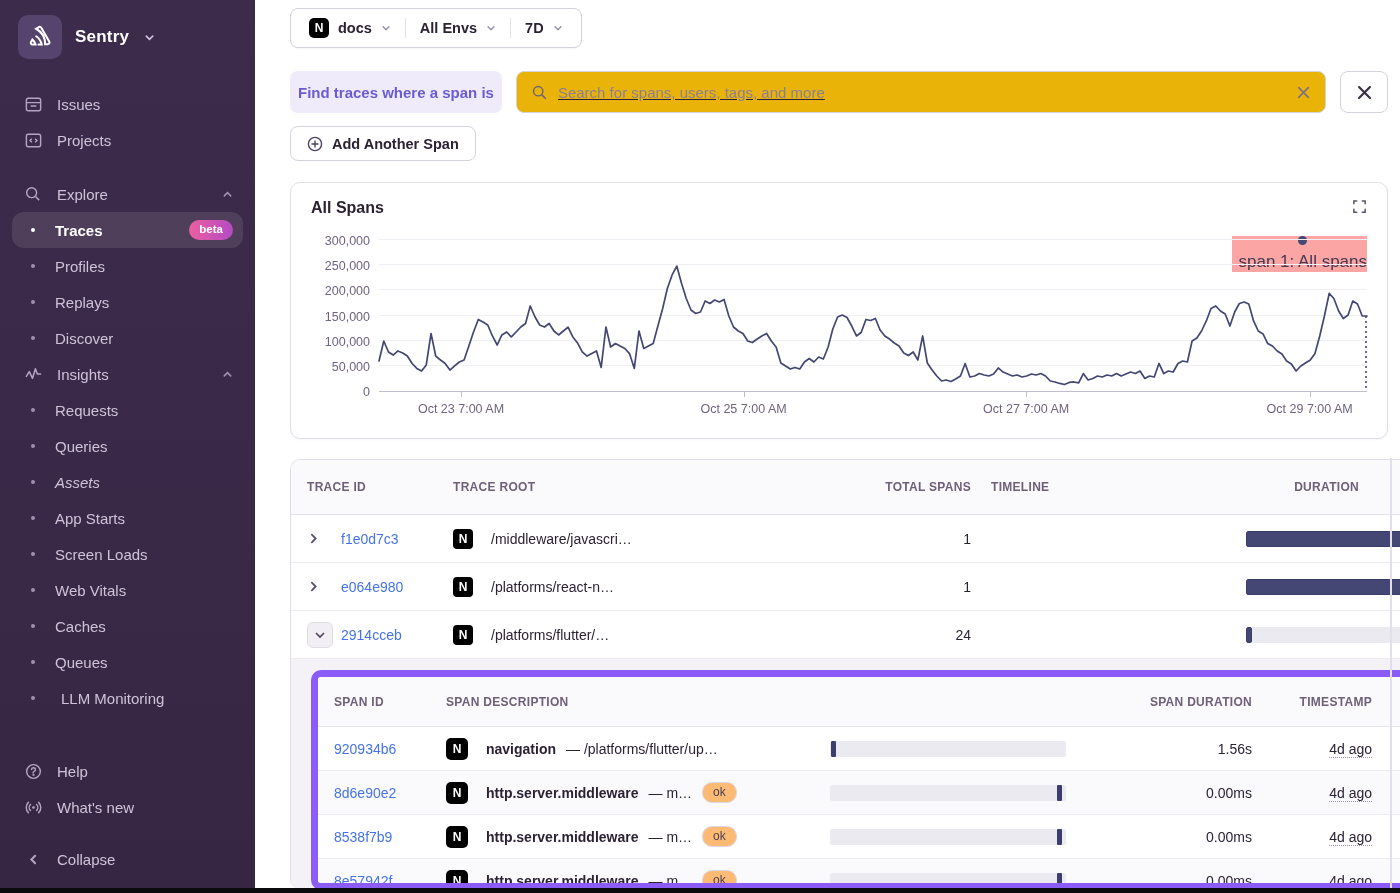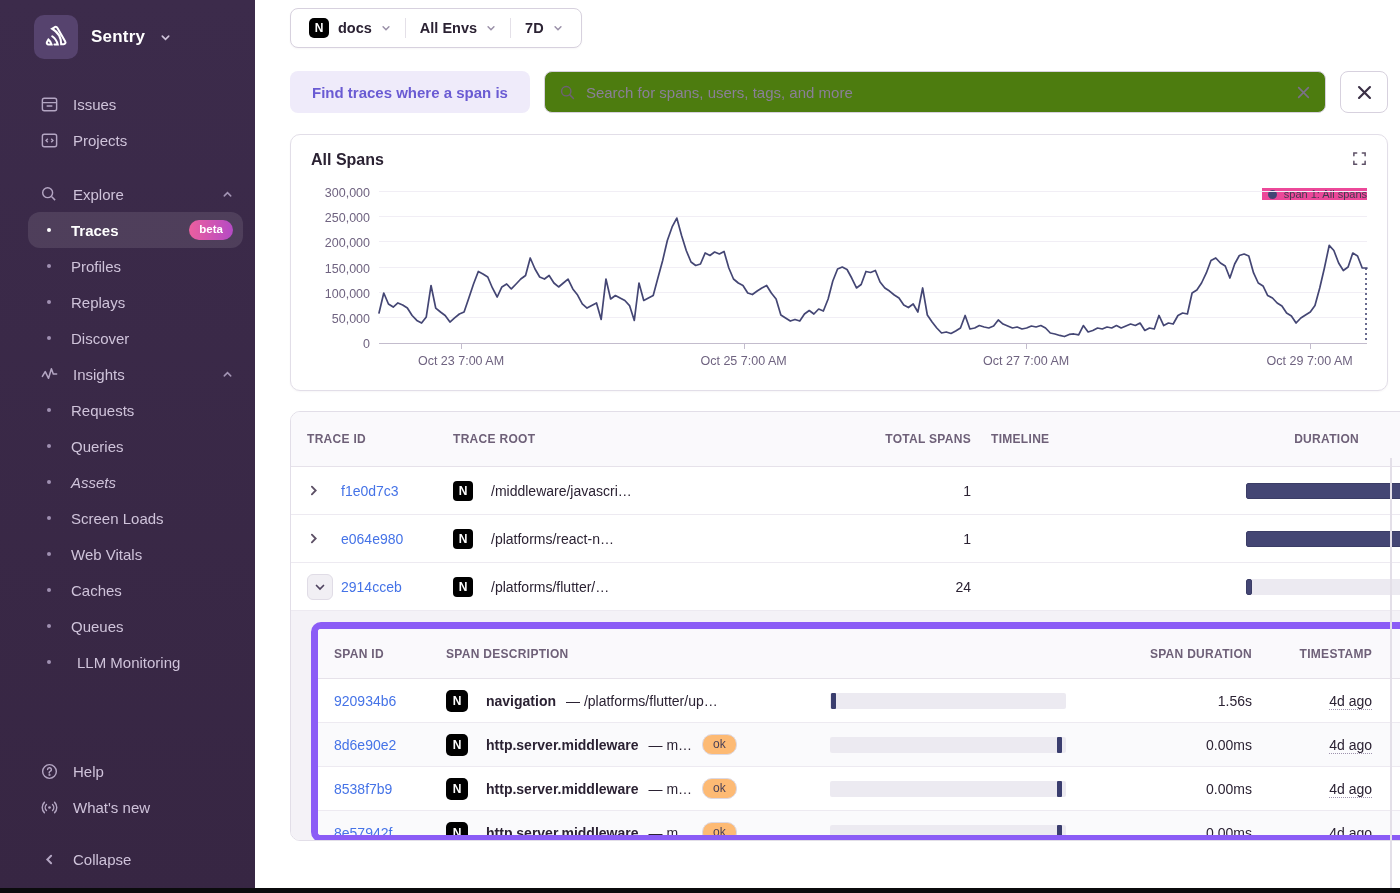--- a/index.html
+++ b/index.html
@@ -5,21 +5,21 @@
   * { margin:0; padding:0; box-sizing:border-box; }
   html,body { background:#fff; }
   .app {
     position:relative; width:1400px; height:893px; overflow:hidden;
     font-family:"Liberation Sans", sans-serif; background:#fff; color:#2b2233;
   }
   
   .sidebar {
     position:absolute; left:0; top:0; bottom:0; width:255px;
     background:linear-gradient(180deg,#3c2b4b 0%,#372643 100%);
-    display:flex; flex-direction:column; padding:12px 12px 16px 28px;
+    display:flex; flex-direction:column; padding:12px 12px 16px 12px;
   }
   .brand { display:flex; align-items:center; gap:13px; padding:0 6px; height:50px; margin-bottom:24px; }
   .brand-logo { width:44px; height:44px; border-radius:10px; background:#56436e; display:grid; place-items:center; flex:0 0 auto; }
   .brand-name { color:#fff; font-size:17px; font-weight:700; letter-spacing:.2px; }
   .brand-chevron { color:#cfc3da; margin-left:2px; display:flex; }
   .nav-item, .nav-head, .nav-sub {
     display:flex; align-items:center; height:36px; border-radius:6px;
     color:#cfc3da; font-size:15px; padding:0 10px; cursor:pointer;
   }
   .nav-icon { width:22px; display:flex; justify-content:center; color:#b4a6c3; flex:0 0 auto; }
@@ -44,41 +44,41 @@
     display:inline-flex; align-items:center; height:40px; border:1px solid #d7d1de;
     border-radius:8px; padding:0 4px; background:#fff; box-shadow:0 1px 2px rgba(43,34,51,.04);
   }
   .pf-seg { display:flex; align-items:center; gap:9px; padding:0 14px; font-size:14.5px; font-weight:700; color:#2b2233; cursor:pointer; }
   .pf-div { width:1px; height:20px; background:#e4e0e8; }
   .chev-dn { color:#9a90a8; display:flex; }
   .nextjs-icon { width:20px; height:20px; border-radius:5px; background:#000; color:#fff; font-size:12px; font-weight:700; display:grid; place-items:center; }
   .search-row { margin-top:23px; display:flex; gap:14px; height:42px; align-items:stretch; }
   .find-pill {
     background:#efebfa; color:#6a5bd3; font-weight:700; font-size:15px;
-    border-radius:8px; display:flex; align-items:center; padding:0 22px; white-space:nowrap; cursor:pointer;
-  }
-  .search-box { flex:1; border:1px solid #d7d1de; border-radius:8px; background:#4d7c0f; display:flex; align-items:center; gap:10px; padding:0 14px; }
+    border-radius:8px; display:flex; align-items:center; padding:0 8px; white-space:nowrap; cursor:pointer;
+  }
+  .search-box { flex:1; border:1px solid #d7d1de; border-radius:8px; background:#eab308; display:flex; align-items:center; gap:10px; padding:0 14px;text-decoration:underline; }
   .search-box input { flex:1; border:none; outline:none; font-size:15px; color:#2b2233; font-family:inherit; background:transparent; }
   .search-box input::placeholder { color:#8a7f98; }
   .icon-btn { display:flex; align-items:center; cursor:pointer; }
   .close-btn { width:48px; border:1px solid #d7d1de; border-radius:8px; background:#fff; display:grid; place-items:center; cursor:pointer; }
   .addspan-row { margin-top:13px; }
   .add-span-btn {
     height:35px; border:1px solid #d7d1de; border-radius:8px; background:#fff;
     display:inline-flex; align-items:center; gap:9px; padding:0 16px;
     font-weight:700; font-size:14.5px; color:#2b2233; font-family:inherit; cursor:pointer;
   }
   
   .chart-card {
     margin-top:21px; width:1098px; height:257px; border:1px solid #e2dee8; border-radius:10px;
     position:relative; padding:16px 20px 0 20px; box-shadow:0 1px 2px rgba(43,34,51,.04); background:#fff;
   }
   .chart-title { font-size:16px; font-weight:700; color:#2b2233; height:28px; }
   .fullscreen-btn { position:absolute; top:16px; right:20px; color:#5d5066; cursor:pointer; display:flex; }
-  .legend { position:absolute; top:53px; right:20px; display:flex; align-items:center; gap:7px; font-size:11px; color:#433a50; cursor:pointer; background:#ec4899; padding-left:6px; }
+  .legend { position:absolute; top:53px; right:20px; display:flex; align-items:center; gap:7px; font-size:17px; color:#433a50; cursor:pointer; background:#fca5a5; padding-left:6px;flex-direction:column; }
   .legend-dot { width:9px; height:9px; border-radius:50%; background:#444674; }
   .chart-body { display:flex; margin-top:14px; }
   .y-axis { width:68px; position:relative; height:151px; flex:0 0 auto; }
   .y-tick-label { position:absolute; right:9px; transform:translateY(50%); font-size:12.5px; color:#6f6380; white-space:nowrap; }
   .plot { flex:1; position:relative; height:151px; border-bottom:1px solid #c3bccd; }
   .gridline { position:absolute; left:0; right:0; height:1px; background:#f1eef5; }
   .plot svg { position:absolute; left:0; top:0; width:100%; height:100%; overflow:visible; }
   .x-axis { position:relative; height:36px; margin-left:68px; }
   .x-tick-mark { position:absolute; top:0; width:1px; height:5px; background:#c3bccd; }
   .x-tick-label { position:absolute; top:10px; transform:translateX(-50%); font-size:12.5px; color:#6f6380; white-space:nowrap; }
@@ -231,20 +231,26 @@
     <div class="nav-sub">
         <span class="sub-dot">
           <i></i>
         </span>
         <span class="nav-label" style="margin-left:11px;font-style:italic;">Assets</span>
       </div>
     <div class="nav-sub">
         <span class="sub-dot">
           <i></i>
         </span>
+        <span class="nav-label" style="margin-left:11px;">App Starts</span>
+      </div>
+    <div class="nav-sub">
+        <span class="sub-dot">
+          <i></i>
+        </span>
         <span class="nav-label" style="margin-left:11px;">Screen Loads</span>
       </div>
     <div class="nav-sub">
         <span class="sub-dot">
           <i></i>
         </span>
         <span class="nav-label" style="margin-left:11px;">Web Vitals</span>
       </div>
     <div class="nav-sub">
         <span class="sub-dot">
@@ -350,20 +356,31 @@
       <div class="close-btn">
         <span style="color:#3a2f45;display:flex;">
           <svg width="17" height="17" viewBox="0 0 14 14" fill="none" stroke="currentColor" stroke-width="1.8" stroke-linecap="round">
               <path d="M2.5 2.5 11.5 11.5M11.5 2.5 2.5 11.5"></path>
             </svg>
         </span>
       </div>
     </div>
 
     
+    <div class="addspan-row">
+      <button class="add-span-btn">
+        <span style="display:flex;color:#4f4360;">
+          <svg width="16" height="16" viewBox="0 0 16 16" fill="none" stroke="currentColor" stroke-width="1.4">
+              <circle cx="8" cy="8" r="6.6"></circle>
+              <path d="M8 5v6M5 8h6" stroke-linecap="round"></path>
+            </svg>
+        </span>
+        <span>Add Another Span</span>
+      </button>
+    </div>
 
     
     <section class="chart-card">
       <div class="chart-title">All Spans</div>
       <span class="fullscreen-btn">
         <svg width="15" height="15" viewBox="0 0 16 16" fill="none" stroke="currentColor" stroke-width="1.6" stroke-linecap="round">
             <path d="M2 5V2h3M11 2h3v3M14 11v3h-3M5 14H2v-3"></path>
           </svg>
       </span>
       <div class="legend">

